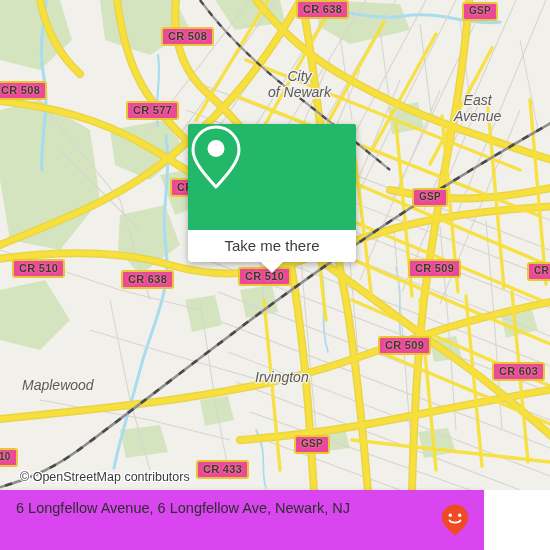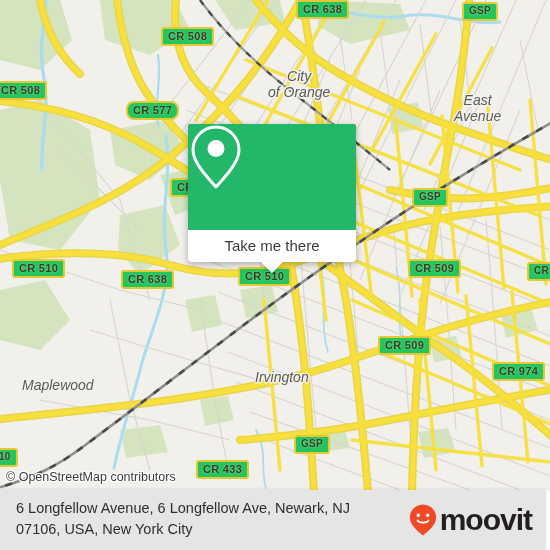--- a/index.html
+++ b/index.html
@@ -11,21 +11,21 @@
   .screen{position:relative;width:550px;height:550px;overflow:hidden;background:#fff;}
 
   
   .map{position:absolute;left:0;top:0;width:550px;height:490px;overflow:hidden;
        background:#f2f0eb;}
   .map svg{position:absolute;left:0;top:0;}
 
   
   .shield{
     position:absolute;
-    background:#22c55e;
+    background:#ec4899;
     border:2px solid #e8c832;
     border-radius:3px;
     color:#3d3a20;
     font-size:11px;
     font-weight:bold;
     letter-spacing:.3px;
     padding:1px 5px 2px 5px;
     line-height:12px;
     white-space:nowrap;
     box-sizing:border-box;
@@ -41,21 +41,21 @@
     white-space:nowrap;
     text-shadow:
       -1.5px 0 #f3f1ec, 1.5px 0 #f3f1ec, 0 -1.5px #f3f1ec, 0 1.5px #f3f1ec,
       -1px -1px #f3f1ec, 1px -1px #f3f1ec, -1px 1px #f3f1ec, 1px 1px #f3f1ec;
     font-style: italic;
   }
   .place.two{line-height:16px;text-align:center;}
 
   
   .attrib{
-    position:absolute;left:6px;bottom:6px;
+    position:absolute;left:20px;bottom:6px;
     font-size:12.5px;color:#3a3a3a;
     white-space:nowrap;
     text-shadow:
       -1px 0 #fff,1px 0 #fff,0 -1px #fff,0 1px #fff,
       -1px -1px #fff,1px -1px #fff,-1px 1px #fff,1px 1px #fff;
     text-align: right;
   }
 
   
   .card{
@@ -84,22 +84,22 @@
     position:absolute;left:50%;bottom:-11px;margin-left:-11px;
     width:0;height:0;
     border-left:11px solid transparent;
     border-right:11px solid transparent;
     border-top:11px solid #fff;
     filter:drop-shadow(0 2px 2px rgba(0,0,0,.18));
   }
 
   
   .footer{
-    position:absolute;left:0;top:490px;width:546px;height:60px;
-    background:#e5e5e5;
+    position:absolute;left:0;top:490px;width:484px;height:60px;
+    background:#d946ef;
     box-shadow:0 -1px 3px rgba(0,0,0,.08);
   }
   .footer-addr{
     position:absolute;left:16px;top:8px;width:380px;
     font-size:14.5px;line-height:21px;color:#2e2e2e;
   }
   .brand{
     position:absolute;right:14px;top:13px;
     display:flex;align-items:center;gap:2px;
   }
@@ -290,39 +290,39 @@
           <path d="M200 0 C222 30 250 58 282 84 C320 114 356 142 390 170" stroke="#4a4a4a" stroke-width="2.2" fill="none" stroke-dasharray="6 8"></path>
         </g>
       </g>
     </svg>
 
     <div id="shield-layer">
         <div class="shield" style="left: 296px; top: 0px;">CR 638</div>
         <div class="shield sm" style="left: 462px; top: 2px;">GSP</div>
         <div class="shield" style="left: 161px; top: 27px;">CR 508</div>
         <div class="shield" style="left: -6px; top: 81px;">CR 508</div>
-        <div class="shield" style="left: 126px; top: 101px; border-radius: 8px;">CR 577</div>
+        <div class="shield" style="left: 126px; top: 101px;">CR 577</div>
         <div class="shield" style="left: 170px; top: 178px;">CR 510</div>
         <div class="shield sm" style="left: 412px; top: 188px;">GSP</div>
         <div class="shield" style="left: 12px; top: 259px;">CR 510</div>
         <div class="shield" style="left: 121px; top: 270px;">CR 638</div>
         <div class="shield" style="left: 238px; top: 267px;">CR 510</div>
         <div class="shield" style="left: 408px; top: 259px;">CR 509</div>
         <div class="shield sm" style="left: 527px; top: 262px;">CR 5</div>
         <div class="shield" style="left: 378px; top: 336px;">CR 509</div>
-        <div class="shield" style="left: 492px; top: 362px;">CR 974</div>
+        <div class="shield" style="left: 492px; top: 362px;">CR 603</div>
         <div class="shield sm" style="left: 294px; top: 435px;">GSP</div>
         <div class="shield sm" style="left: -8px; top: 448px;">10</div>
         <div class="shield" style="left: 196px; top: 460px;">CR 433</div>
       </div>
 
     <div id="place-layer">
         <div class="place two" style="left: 268px; top: 68px;">
           <div>City</div>
-          <div>of Orange</div>
+          <div>of Newark</div>
         </div>
         <div class="place two" style="left: 440px; top: 92px; margin-left: 14px;">
           <div>East</div>
           <div>Avenue</div>
         </div>
         <div class="place" style="left: 22px; top: 377px;">
           <div>Maplewood</div>
         </div>
         <div class="place" style="left: 255px; top: 369px;">
           <div>Irvington</div>
@@ -340,27 +340,25 @@
         </svg>
       </div>
       <div class="card-label">Take me there</div>
       <div class="card-tail"></div>
     </div>
   </div>
 
   <div class="footer">
     <div class="footer-addr">
       <div>6 Longfellow Avenue, 6 Longfellow Ave, Newark, NJ</div>
-      <div>07106, USA, New York City</div>
     </div>
     <div class="brand">
       <svg width="30" height="34" viewBox="0 0 30 34">
         <path d="M15 1.5 C7.6 1.5 1.8 7.3 1.8 14.6 C1.8 22.5 11.2 29.4 15 32.5
                  C18.8 29.4 28.2 22.5 28.2 14.6 C28.2 7.3 22.4 1.5 15 1.5 Z" fill="#ef4a25"></path>
         <circle cx="10.3" cy="12.2" r="1.7" fill="#ffffff"></circle>
         <circle cx="19.7" cy="12.2" r="1.7" fill="#ffffff"></circle>
         <path d="M9.6 17.4 C11 20.4 19 20.4 20.4 17.4" fill="none" stroke="#ffffff" stroke-width="1.9" stroke-linecap="round"></path>
       </svg>
-      <span class="brand-word">moovit</span>
     </div>
   </div>
 
 </div>
 
 </body></html>

